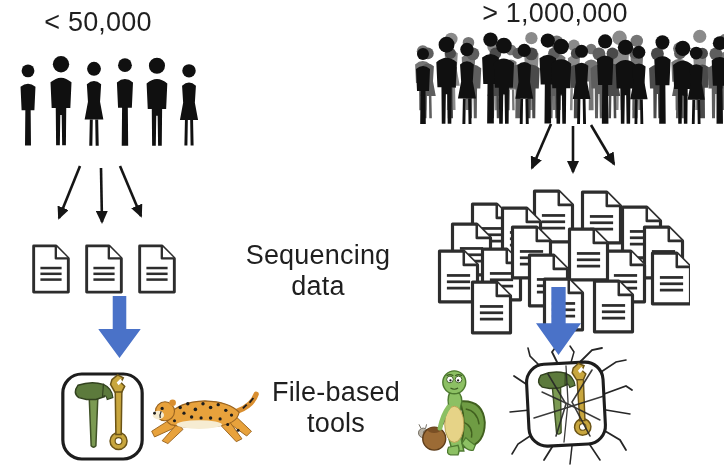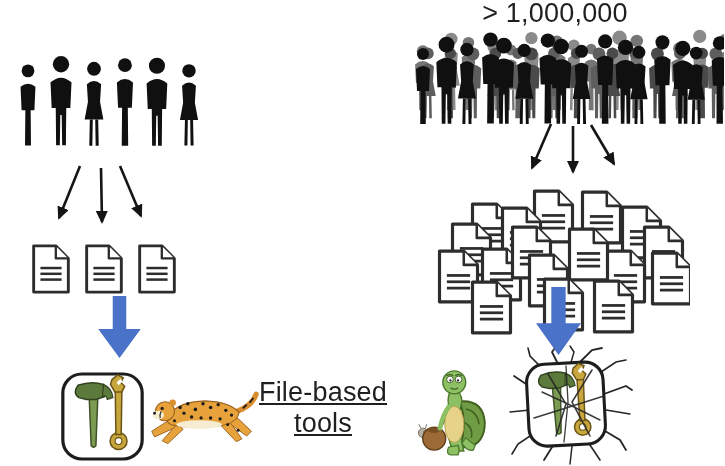--- a/index.html
+++ b/index.html
@@ -58,20 +58,21 @@
         <path d="M55,9 L61,4 L67,7 L64.5,12 L68.5,16 L65.5,22 L58,22 L53.5,14 Z" fill="#c8a63e" stroke="#6b5417" stroke-width="1.6"></path>
         <path d="M60,12 L64,8 L66.2,11 L62,15 Z" fill="#ffffff"></path>
       </symbol>
 
       <symbol id="bluearrow" viewBox="0 0 44 64">
         <polygon points="15,0 29,0 29,34 44,34 22,64 0,34 15,34" fill="currentColor"></polygon>
       </symbol>
     </defs>
   </svg>
 
+  <div class="lbl" style="left:18px;top:7px;width:160px;">&lt; 50,000</div>
 
   <div class="lbl" style="left:462px;top:-2px;width:186px;">&gt; 1,000,000</div>
 
   <svg class="abs" style="left:6px;top:50px;" width="200" height="98" viewBox="0 0 200 98" fill="var(--sil)">
     <use href="#p-s" x="6" y="12" width="32" height="86"></use>
     <use href="#p-m" x="37.5" y="4" width="35" height="94"></use>
     <use href="#p-w" x="71.5" y="10" width="33" height="88"></use>
     <use href="#p-s" x="101.7" y="6" width="34.5" height="92"></use>
     <use href="#p-m" x="133.7" y="6" width="34.5" height="92"></use>
     <use href="#p-w" x="167" y="12" width="32" height="86"></use>
@@ -166,20 +167,22 @@
     </svg>
 
   <svg class="abs blue-arrow" style="left:97px;top:296px;z-index:5;" width="45" height="62" viewBox="0 0 44 64">
     <use href="#bluearrow" width="44" height="64"></use>
   </svg>
 
   <svg class="abs blue-arrow" style="left:536px;top:287px;z-index:5;" width="45" height="68" viewBox="0 0 44 64" preserveAspectRatio="none">
     <use href="#bluearrow" width="44" height="64"></use>
   </svg>
 
+  <div class="lbl" style="left:228px;top:240px;width:180px;">Sequencing
+data</div>
 
   <svg class="abs" style="left:60px;top:370px;" width="85" height="93" viewBox="0 0 90 96">
     <use href="#tools" width="90" height="96"></use>
   </svg>
 
   <svg class="abs" style="left:146px;top:386px;" width="114" height="62" viewBox="0 0 120 64">
     <path d="M96,26 Q112,20 116,8" stroke="#d98e2f" stroke-width="5.5" fill="none" stroke-linecap="round"></path>
     <path d="M102,23 l4,-4 M109,17 l4,-5" stroke="#1d1d1d" stroke-width="2" fill="none"></path>
     <path d="M84,36 L106,52 L111,47 L93,30 Z" fill="#e8a23c" stroke="#9a6420" stroke-width="1"></path>
     <path d="M78,40 L95,58 L101,55 L88,37 Z" fill="#e8a23c" stroke="#9a6420" stroke-width="1"></path>
@@ -206,21 +209,21 @@
       <circle cx="58" cy="33" r="1.7"></circle>
         <circle cx="68" cy="33" r="1.8"></circle>
         <circle cx="78" cy="34" r="1.7"></circle>
       <circle cx="40" cy="28" r="1.7"></circle>
         <circle cx="86" cy="40" r="1.6"></circle>
         <circle cx="97" cy="46" r="1.6"></circle>
       <circle cx="30" cy="36" r="1.6"></circle>
     </g>
   </svg>
 
-  <div class="lbl" style="left:232px;top:377px;width:182px;text-decoration:underline;">File-based
+  <div class="lbl" style="left:245px;top:377px;width:182px;">File-based
 tools</div>
 
   <svg class="abs" style="left:418px;top:362px;" width="84" height="96" viewBox="0 0 88 98">
     <path d="M22,70 L34,50" stroke="#4a4a4a" stroke-width="2" fill="none"></path>
     <circle cx="5.5" cy="73" r="5" fill="#b9b3a6" stroke="#6f6a5e" stroke-width="1"></circle>
     <path d="M5.5,73 a2.5,2.5 0 1,1 2.5,2.5" stroke="#6f6a5e" stroke-width="1" fill="none"></path>
     <path d="M3,68 L1,64 M8,68 L9,64" stroke="#6f6a5e" stroke-width="1" fill="none"></path>
     <circle cx="17" cy="79" r="12" fill="#9c6b35" stroke="#5e3d1a" stroke-width="1.5"></circle>
     <ellipse cx="17" cy="70" rx="7" ry="3" fill="#7a4f24"></ellipse>
     <path d="M44,40 Q68,38 70,62 Q70,84 52,88 L44,88 Q52,64 44,40 Z" fill="#6f9c44" stroke="#41601f" stroke-width="2"></path>

